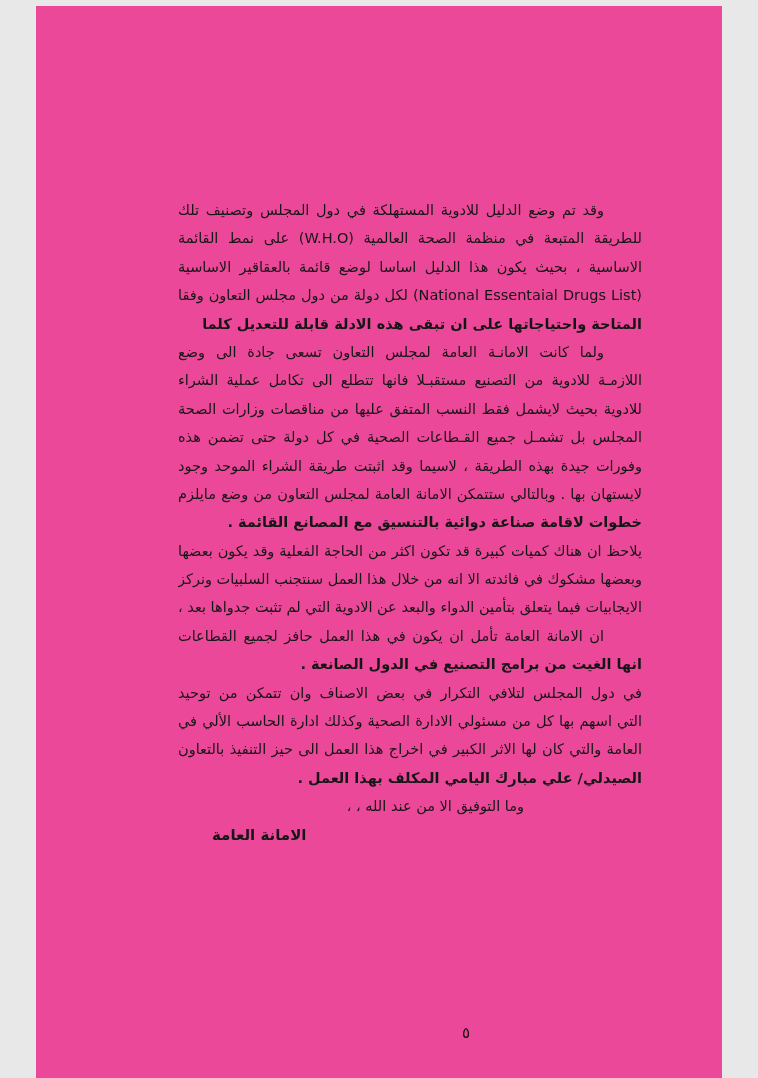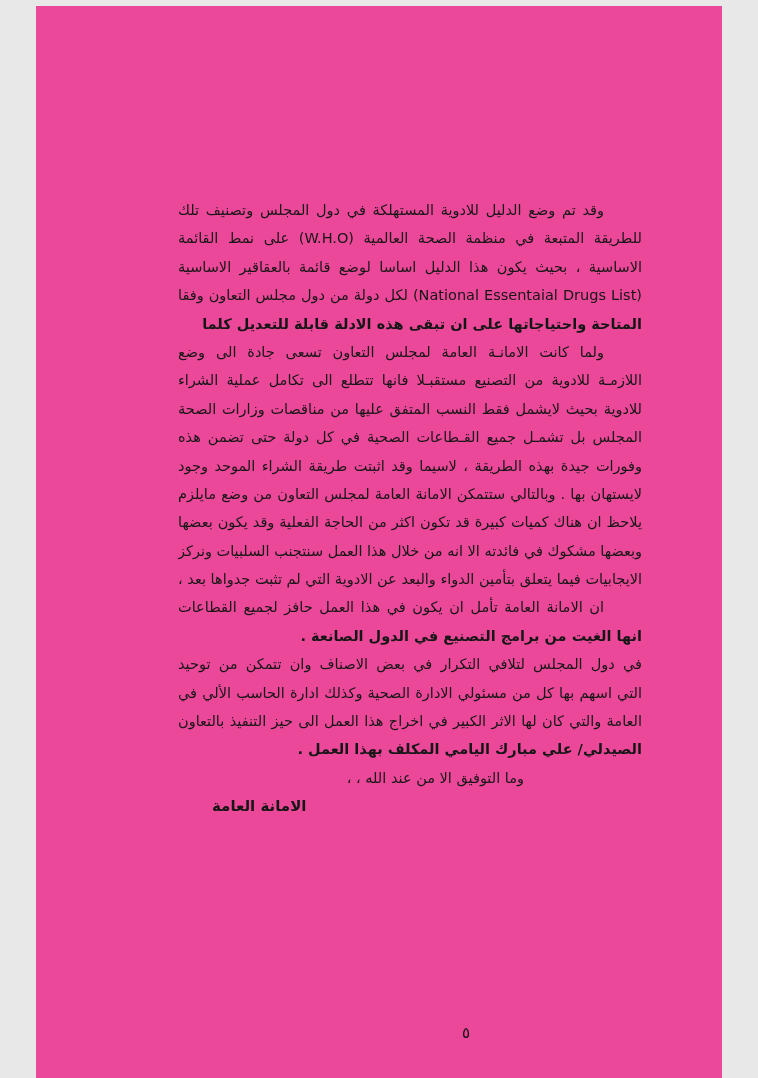--- a/index.html
+++ b/index.html
@@ -68,20 +68,21 @@
     <p class="line">الاساسية ، بحيث يكون هذا الدليل اساسا لوضع قائمة بالعقاقير الاساسية الوطنية</p>
     <p class="line">(National Essentaial Drugs List) لكل دولة من دول مجلس التعاون وفقا لامكانياتها</p>
     <p class="line p-last">المتاحة واحتياجاتها على ان تبقى هذه الادلة قابلة للتعديل كلما اقتضت الحاجة .</p>
 
     <p class="line p-first">ولما كانت الامانـة العامة لمجلس التعاون تسعى جادة الى وضع الاستراتيجية</p>
     <p class="line">اللازمـة للادوية من التصنيع مستقبـلا فانها تتطلع الى تكامل عملية الشراء الموحد</p>
     <p class="line">للادوية بحيث لايشمل فقط النسب المتفق عليها من مناقصات وزارات الصحة في دول</p>
     <p class="line">المجلس بل تشمـل جميع القـطاعات الصحية في كل دولة حتى تضمن هذه الدول</p>
     <p class="line">وفورات جيدة بهذه الطريقة ، لاسيما وقد اثبتت طريقة الشراء الموحد وجود وفورات</p>
     <p class="line">لايستهان بها . وبالتالي ستتمكن الامانة العامة لمجلس التعاون من وضع مايلزم من</p>
+    <p class="line p-last">خطوات لاقامة صناعة دوائية بالتنسيق مع المصانع القائمة .</p>
 
     <p class="line">يلاحظ ان هناك كميات كبيرة قد تكون اكثر من الحاجة الفعلية وقد يكون بعضها مفيدا</p>
     <p class="line">وبعضها مشكوك في فائدته الا انه من خلال هذا العمل سنتجنب السلبيات ونركز على</p>
     <p class="line">الايجابيات فيما يتعلق بتأمين الدواء والبعد عن الادوية التي لم تثبت جدواها بعد ، او</p>
     <p class="line p-first">ان الامانة العامة تأمل ان يكون في هذا العمل حافز لجميع القطاعات الصحية</p>
 
     <p class="line p-last">انها الغيت من برامج التصنيع في الدول الصانعة .</p>
     <p class="line">في دول المجلس لتلافي التكرار في بعض الاصناف وان تتمكن من توحيد جهودها في</p>
     <p class="line">التي اسهم بها كل من مسئولي الادارة الصحية وكذلك ادارة الحاسب الألي في الامانة</p>
     <p class="line">العامة والتي كان لها الاثر الكبير في اخراج هذا العمل الى حيز التنفيذ بالتعاون مع</p>

